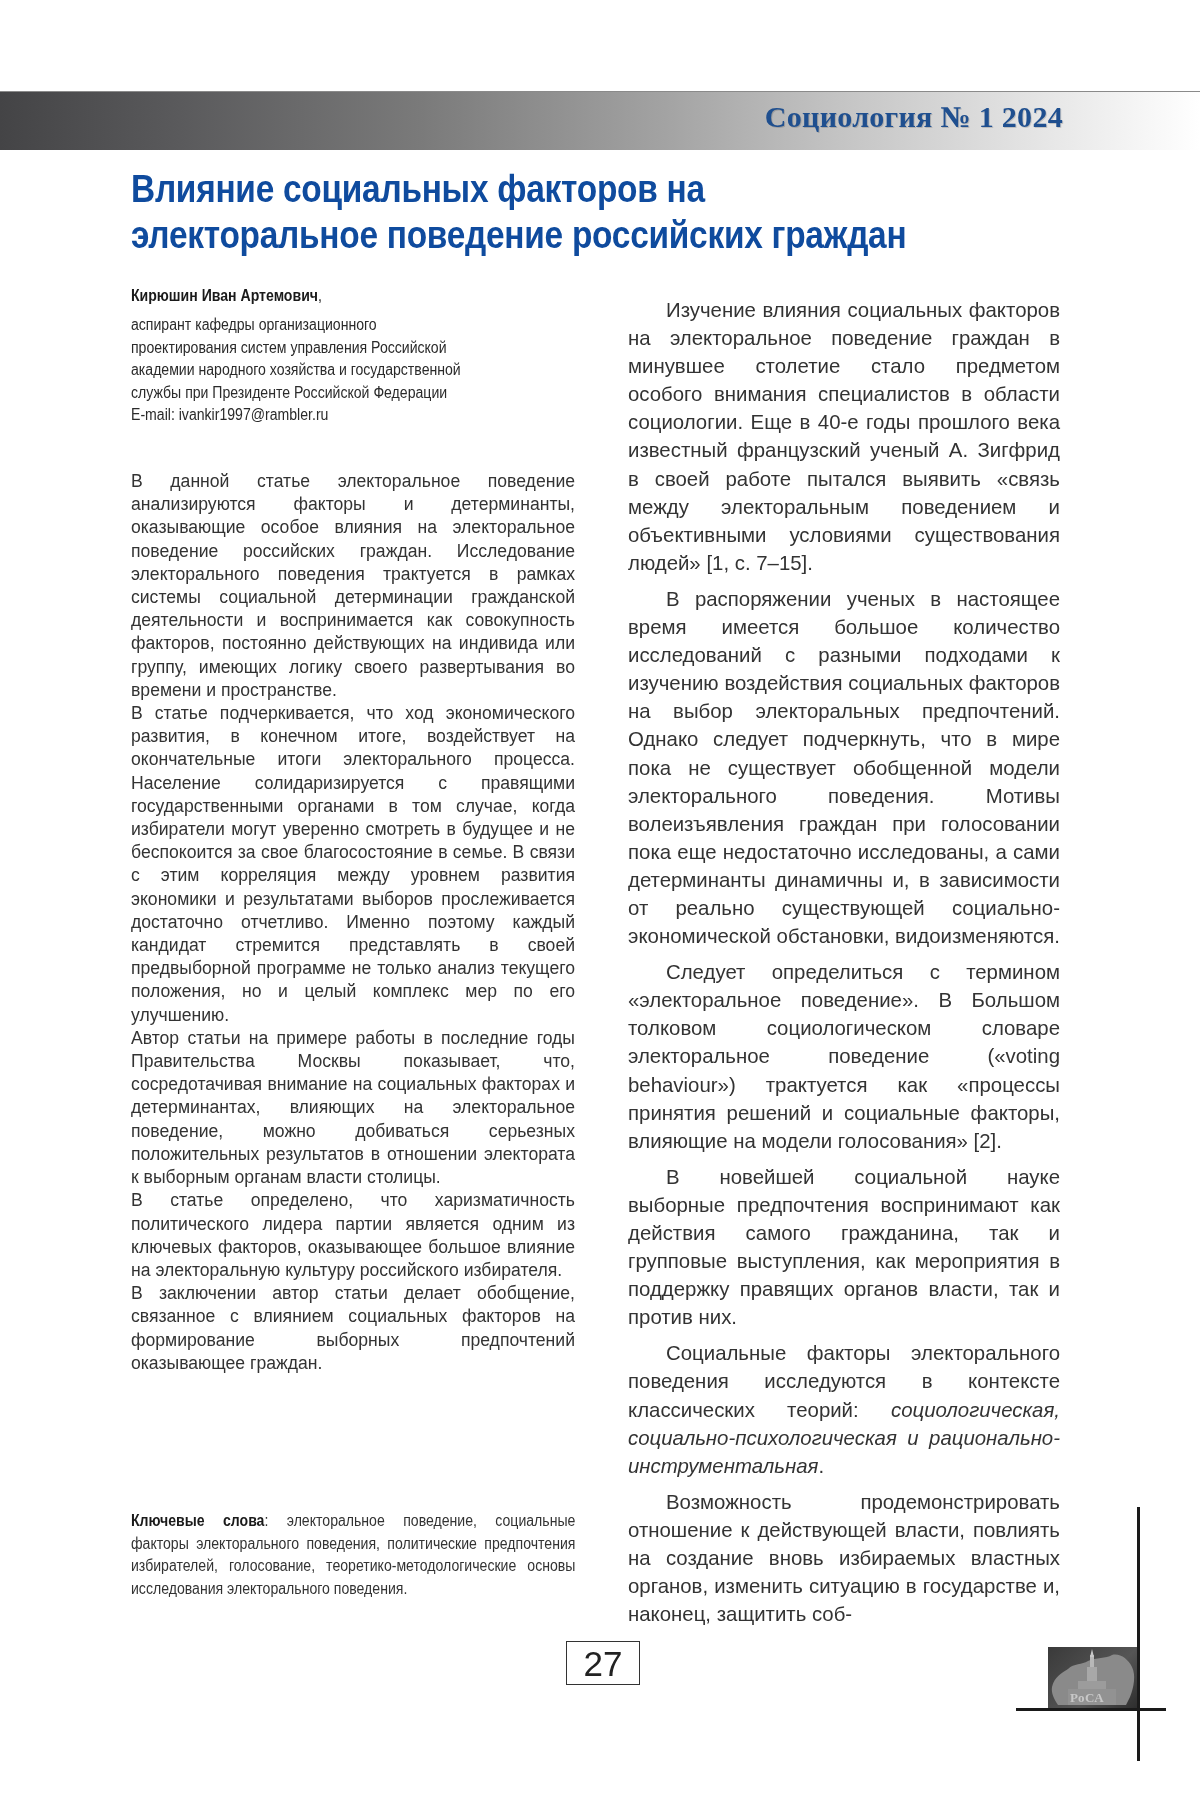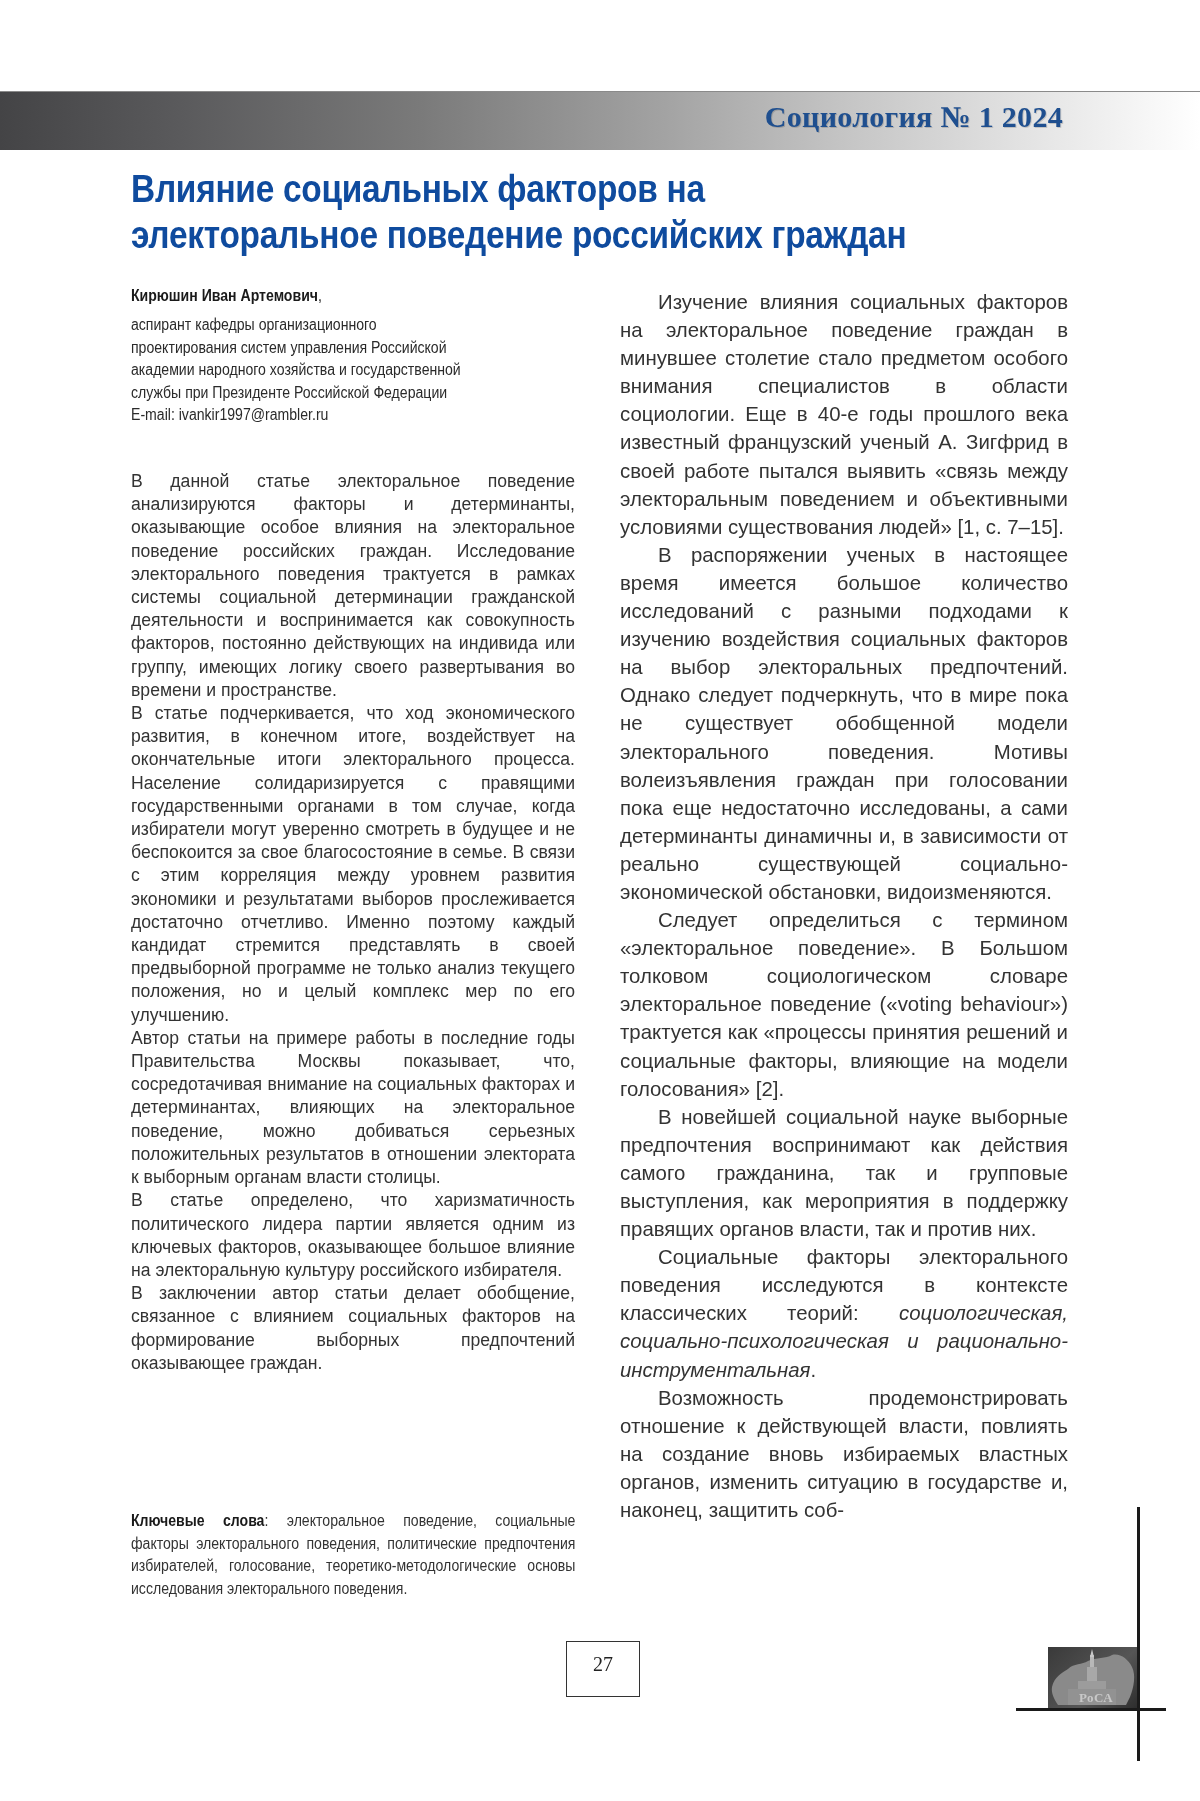--- a/index.html
+++ b/index.html
@@ -29,33 +29,33 @@
   .affil { margin-top: 7px; font-size: 16px; line-height: 22.5px; color: #2a2a2a; transform: scaleX(0.88); transform-origin: left top; width: 505px; }
   .affil div { white-space: nowrap; }
 
   .abstract { position: absolute; left: 131px; top: 470px; width: 444px; font-size: 17.6px; line-height: 23.2px; color: #333; text-align: justify; }
   .abstract p { margin: 0; }
 
   .keywords { position: absolute; left: 131px; top: 1510px; width: 505px; font-size: 16px; line-height: 22.5px; color: #333; text-align: justify; transform: scaleX(0.88); transform-origin: left top; }
   .keywords .kw-label { font-weight: bold; color: #1a1a1a; }
 
   .right-col { position: absolute; left: 620px; top: 288px; width: 448px; font-size: 20.4px; line-height: 28.1px; color: #333; text-align: justify; }
-  .right-col p { margin: 0; text-indent: 38px; }
+  .right-col p { margin: 8px; text-indent: 38px; }
   .right-col em { font-style: italic; }
 
   .page-num-box {
-    position: absolute; left: 566px; top: 1641px; width: 74px; height: 56px; border: 1.5px solid #333;
-    font-family: Liberation Serif, serif; font-size: 20px; line-height: 44px; text-align: center; color: #222; box-sizing: border-box;
+    position: absolute; left: 566px; top: 1641px; width: 74px; height: 44px; border: 1.5px solid #333;
+    font-family: Liberation Sans, sans-serif; font-size: 35px; line-height: 44px; text-align: center; color: #222; box-sizing: border-box;
   }
 
   .vline { position: absolute; left: 1137px; top: 1507px; width: 3px; height: 254px; background: #1a1a1a; }
   .hline { position: absolute; left: 1016px; top: 1708px; width: 150px; height: 3px; background: #1a1a1a; }
   .logo { position: absolute; left: 1048px; top: 1647px; width: 89px; height: 61px; background: linear-gradient(135deg, #3a3a3a, #555 60%, #2e2e2e); overflow: hidden; }
   .logo svg { position: absolute; left: 0; top: 0; }
-  .logo-text { position: absolute; left: 31px; top: 43px; font-family: "Liberation Serif", serif; font-weight: bold; font-size: 13px; color: #c8c8c8; letter-spacing: 0.5px; }
+  .logo-text { position: absolute; left: 22px; top: 43px; font-family: "Liberation Serif", serif; font-weight: bold; font-size: 13px; color: #c8c8c8; letter-spacing: 0.5px; }
 </style>
 </head>
 <body>
 
 <div class="header-band"></div>
 <div class="journal-title">Социология  № 1  2024</div>
 
 <h1 class="article-title" style="margin:0;">Влияние социальных факторов на электоральное поведение российских граждан</h1>
 
 <div class="left-col">

